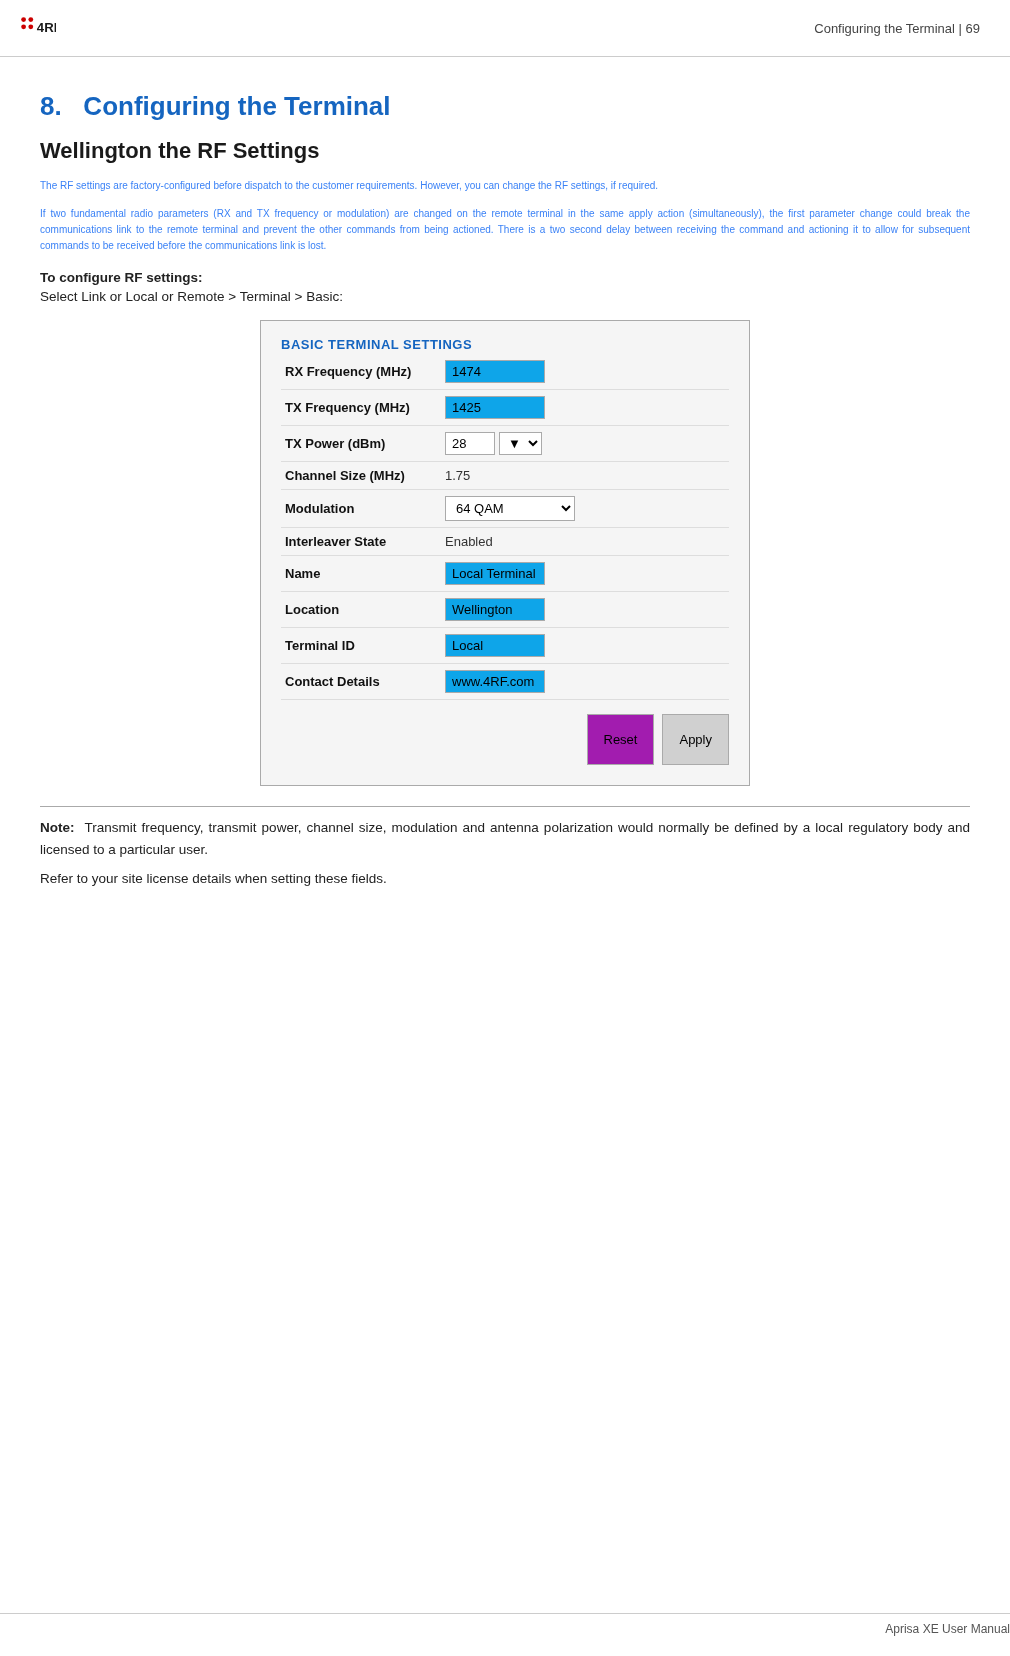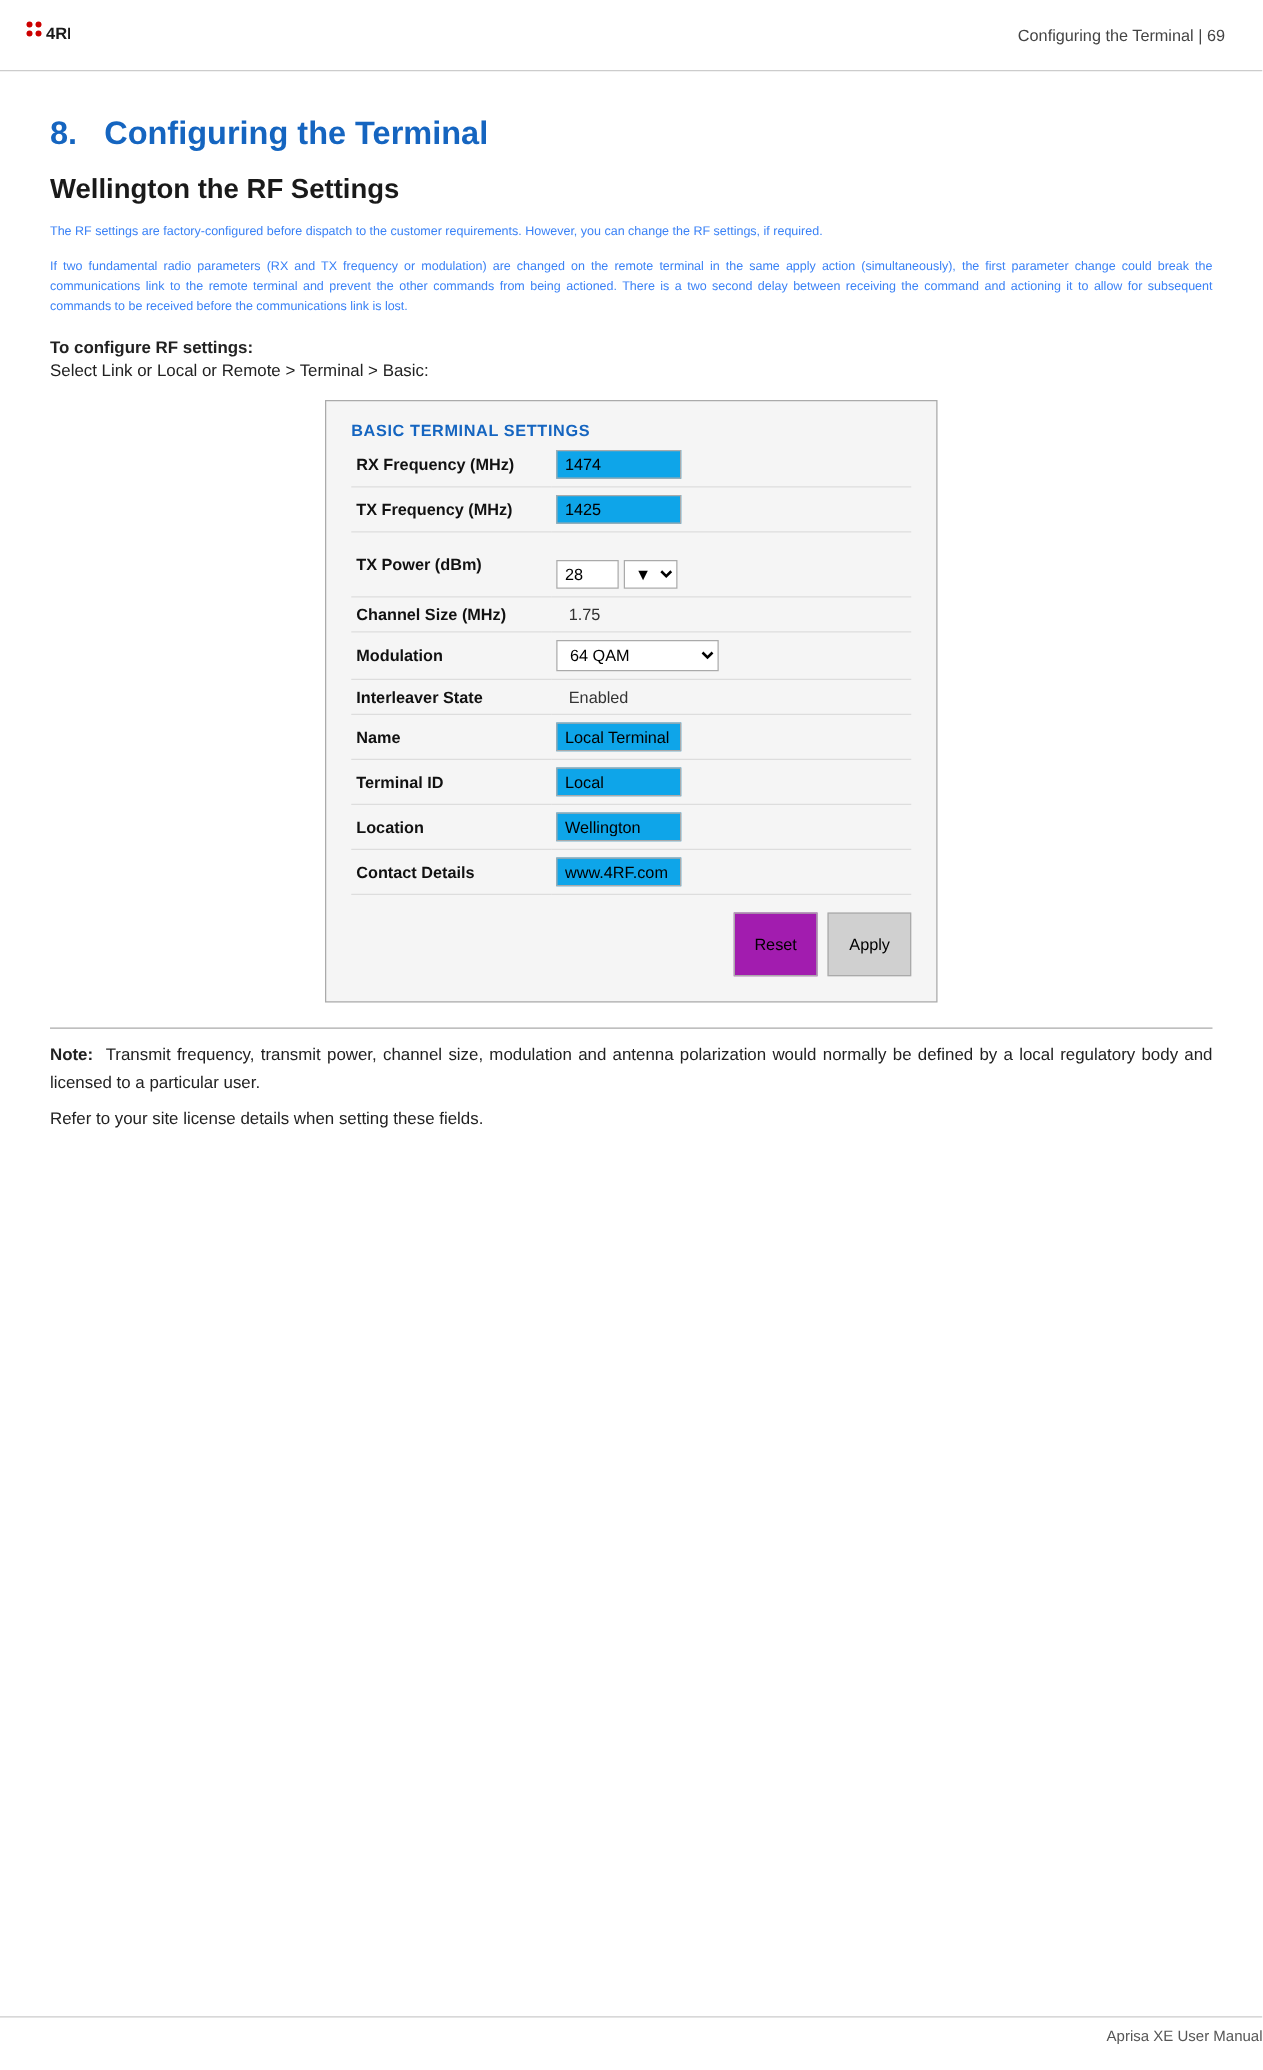--- a/index.html
+++ b/index.html
@@ -133,21 +133,20 @@
       background: #0ea5e9;
       padding: 3px 6px;
       font-size: 13px;
       width: 100px;
     }
 
     .input-with-select {
       display: flex;
       align-items: center;
       gap: 4px;
-      margin-top: 16px;
     }
 
     .small-input {
       width: 50px;
       border: 1px solid #aaa;
       background: #fff;
       padding: 3px 6px;
       font-size: 13px;
     }
 
@@ -162,21 +161,20 @@
       border: 1px solid #aaa;
       background: #fff;
       font-size: 13px;
       padding: 3px 6px;
       width: 130px;
     }
 
     .static-value {
       color: #333;
       font-size: 13px;
-      margin-left: 10px;
     }
 
     .buttons-row {
       display: flex;
       justify-content: flex-end;
       gap: 8px;
       margin-top: 14px;
     }
 
     .btn-reset {
@@ -322,30 +320,30 @@
           </tr>
 
           <tr>
             <td>Name</td>
             <td>
               <input class="input-field" type="text" value="Local Terminal" style="">
             </td>
           </tr>
 
           <tr>
+            <td>Location</td>
+            <td>
+              <input class="input-field" type="text" value="Wellington" style="">
+            </td>
+          </tr>
+
+          <tr>
             <td>Terminal ID</td>
             <td>
               <input class="input-field" type="text" value="Local" style="">
-            </td>
-          </tr>
-
-          <tr>
-            <td>Location</td>
-            <td>
-              <input class="input-field" type="text" value="Wellington" style="">
             </td>
           </tr>
 
           <tr>
             <td>Contact Details</td>
             <td>
               <input class="input-field" type="text" value="www.4RF.com" style="">
             </td>
           </tr>
         </tbody>

